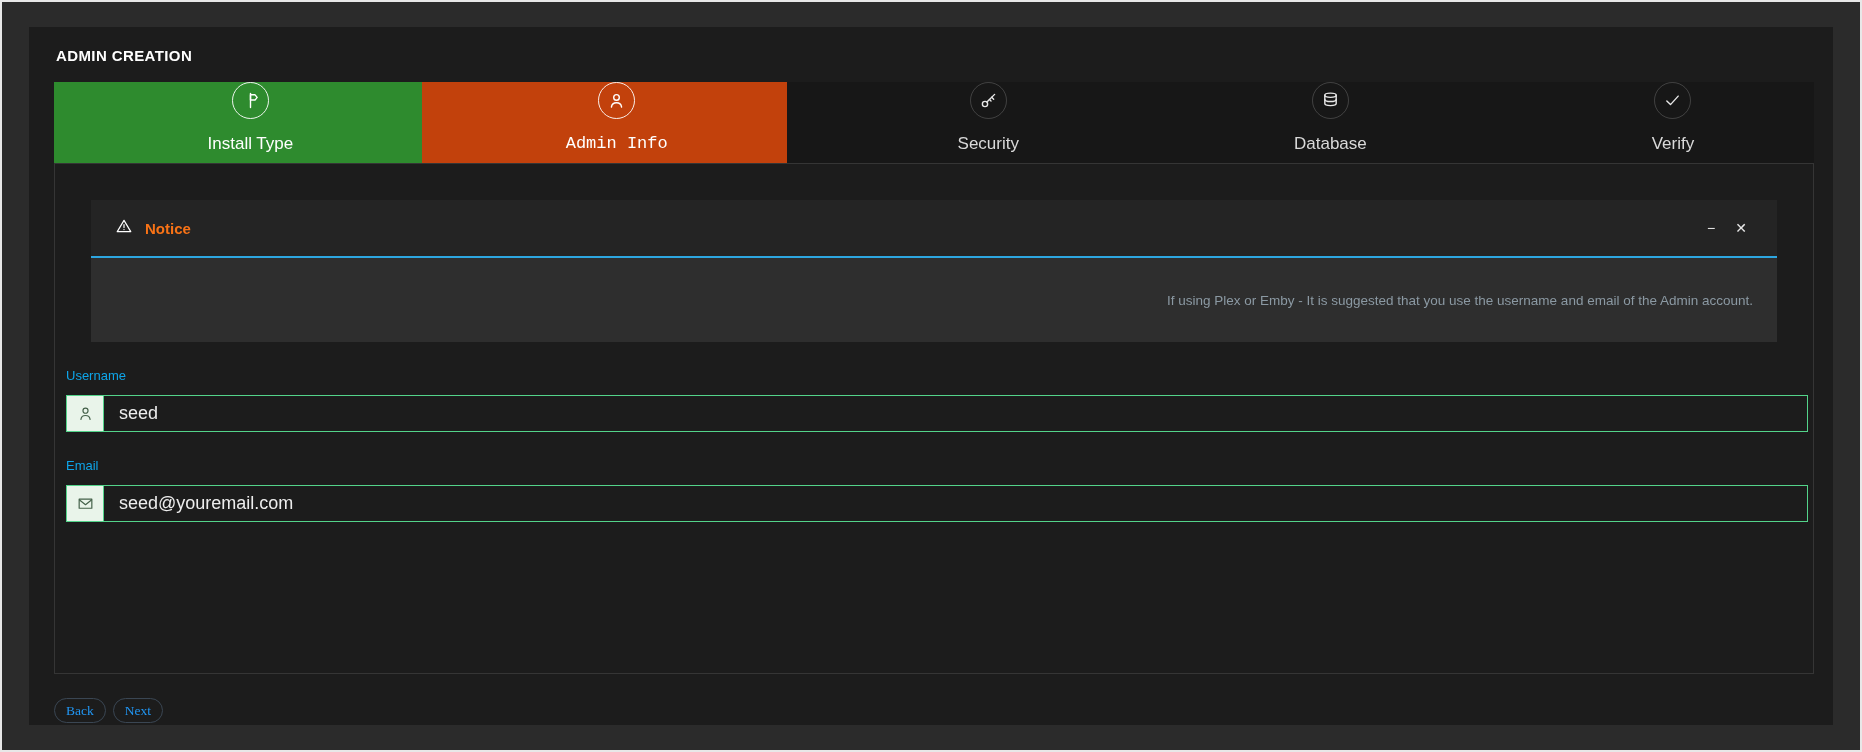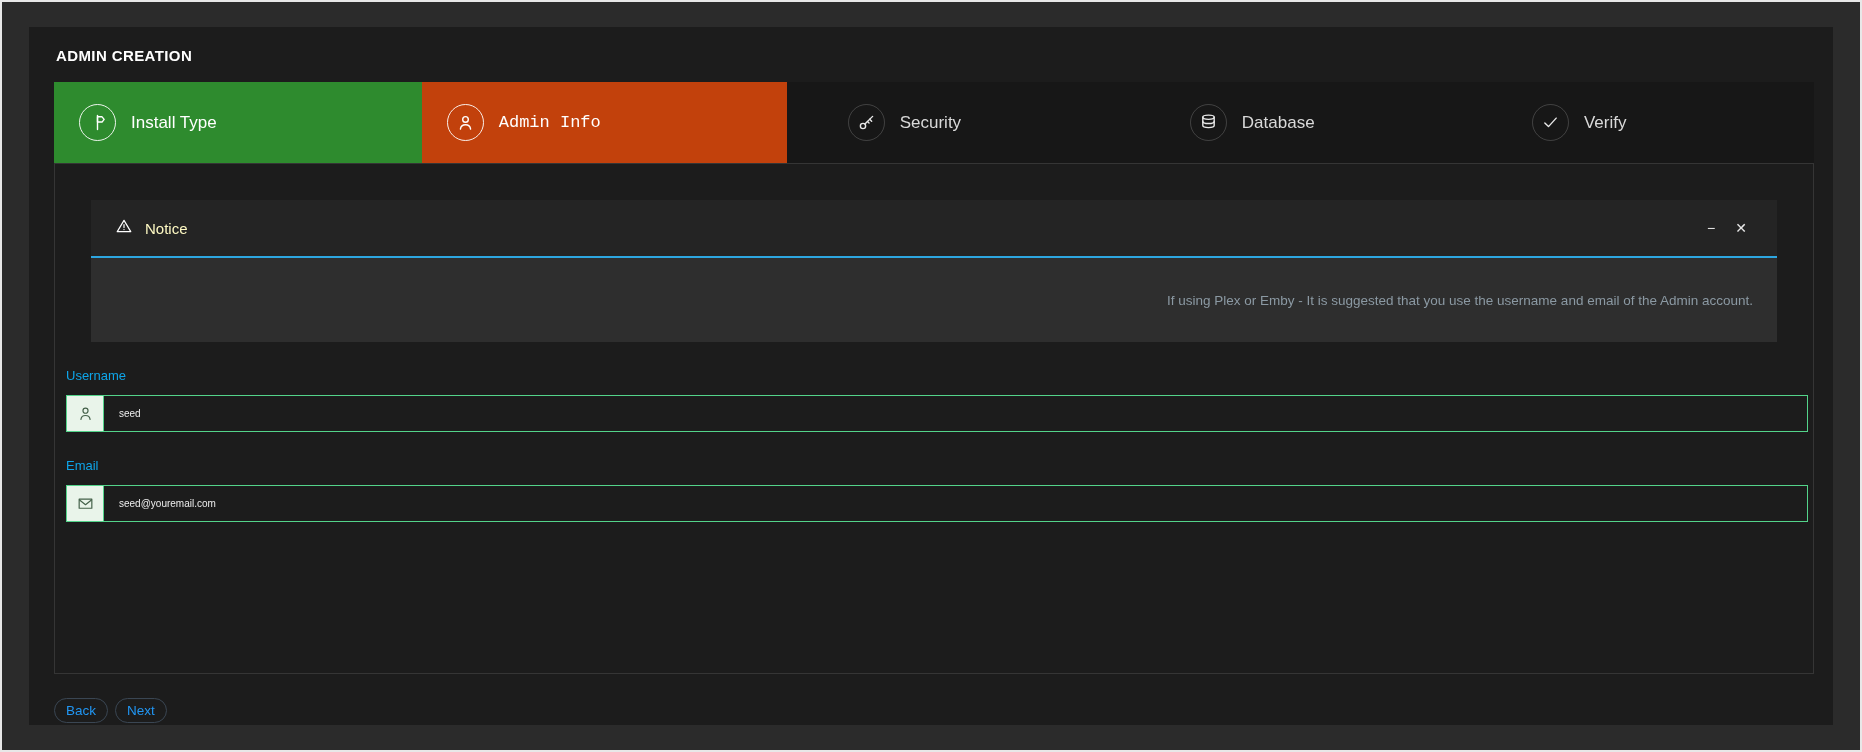--- a/index.html
+++ b/index.html
@@ -21,21 +21,21 @@
     color:#ffffff; font-size:15px; font-weight:bold; letter-spacing:0.4px;
   }
 
   
   .tabs {
     position:absolute; left:25px; top:55px; width:1760px; height:81px;
     display:flex; background:#171717;
   }
   .tab {
     display:flex; align-items:center; gap:15px;
-    padding-left:25px; height:100%; cursor:default;
+    padding-left:25px; height:100%; cursor:default;flex-direction:column;
   }
   .tab--complete { background:#2e8b2e; }
   .tab--active   { background:#c2410c;font-family:Liberation Mono, monospace; }
   .tab--upcoming { background:transparent;margin-left:36px; }
   .tab-circle {
     width:37px; height:37px; border-radius:50%; flex:0 0 auto;
     border:1.5px solid rgba(255,255,255,0.9);
     display:flex; align-items:center; justify-content:center; color:#ffffff;
   }
   .tab--upcoming .tab-circle { border-color:rgba(255,255,255,0.18); color:#e8e8e8; }
@@ -51,21 +51,21 @@
 
   
   .notice {
     margin:36px 36px 0 36px; border-bottom:0;
   }
   .notice-header {
     height:58px; background:#242424; border-bottom:2px solid #2da6e0;
     display:flex; align-items:center; padding:0 28px 0 24px;
   }
   .notice-title-wrap { display:flex; align-items:center; gap:12px; color:#ffffff; }
-  .notice-title { font-size:15px; font-weight:normal; color:#fef9c3; }
+  .notice-title { font-size:15px; font-weight:bold; color:#f97316; }
   .notice-controls { margin-left:auto; display:flex; align-items:center; gap:14px; }
   .notice-ctrl {
     color:#e8e8e8; font-size:14px; line-height:1; cursor:pointer;
     width:16px; text-align:center;
   }
   .notice-body {
     height:84px; background:#2e2e2e; display:flex; align-items:center;
     padding:0 24px;
     justify-content:flex-end;
   }
@@ -83,35 +83,35 @@
   }
   .field--password .field-input { border-color:#305f3a; }
   .field-icon-box {
     width:37px; flex:0 0 auto; background:#e9f4ea; color:#44614a;
     border-right:1px solid #53d48a;
     display:flex; align-items:center; justify-content:center;
   }
   .field--password .field-icon-box { border-right-color:#305f3a; }
   .field-value {
     display:flex; align-items:center; padding-left:15px;
-    color:#ededed; font-size:10px; flex:1;
+    color:#ededed; font-size:18px; flex:1;
   }
   .field--password .field-value { font-size:12px; letter-spacing:2px; font-weight:bold; }
   .caret {
     display:inline-block; width:1px; height:16px; background:#ffffff; margin-left:1px;
   }
 
   
   .actions {
     position:absolute; left:25px; top:671px; display:flex; gap:7px;
   }
   .btn {
     height:25px; padding:0 11px; border-radius:13px;
     border:1px solid #3a4653; background:transparent;
-    color:#2196f3; font-size:13.5px; font-family:Liberation Sans, sans-serif;
+    color:#2196f3; font-size:13.5px; font-family:Liberation Serif, serif;
     display:flex; align-items:center; cursor:pointer;
   }
 </style>
 </head>
 <body>
 
 <div class="screen">
   <div class="card">
 
     <div class="page-title">ADMIN CREATION</div>

